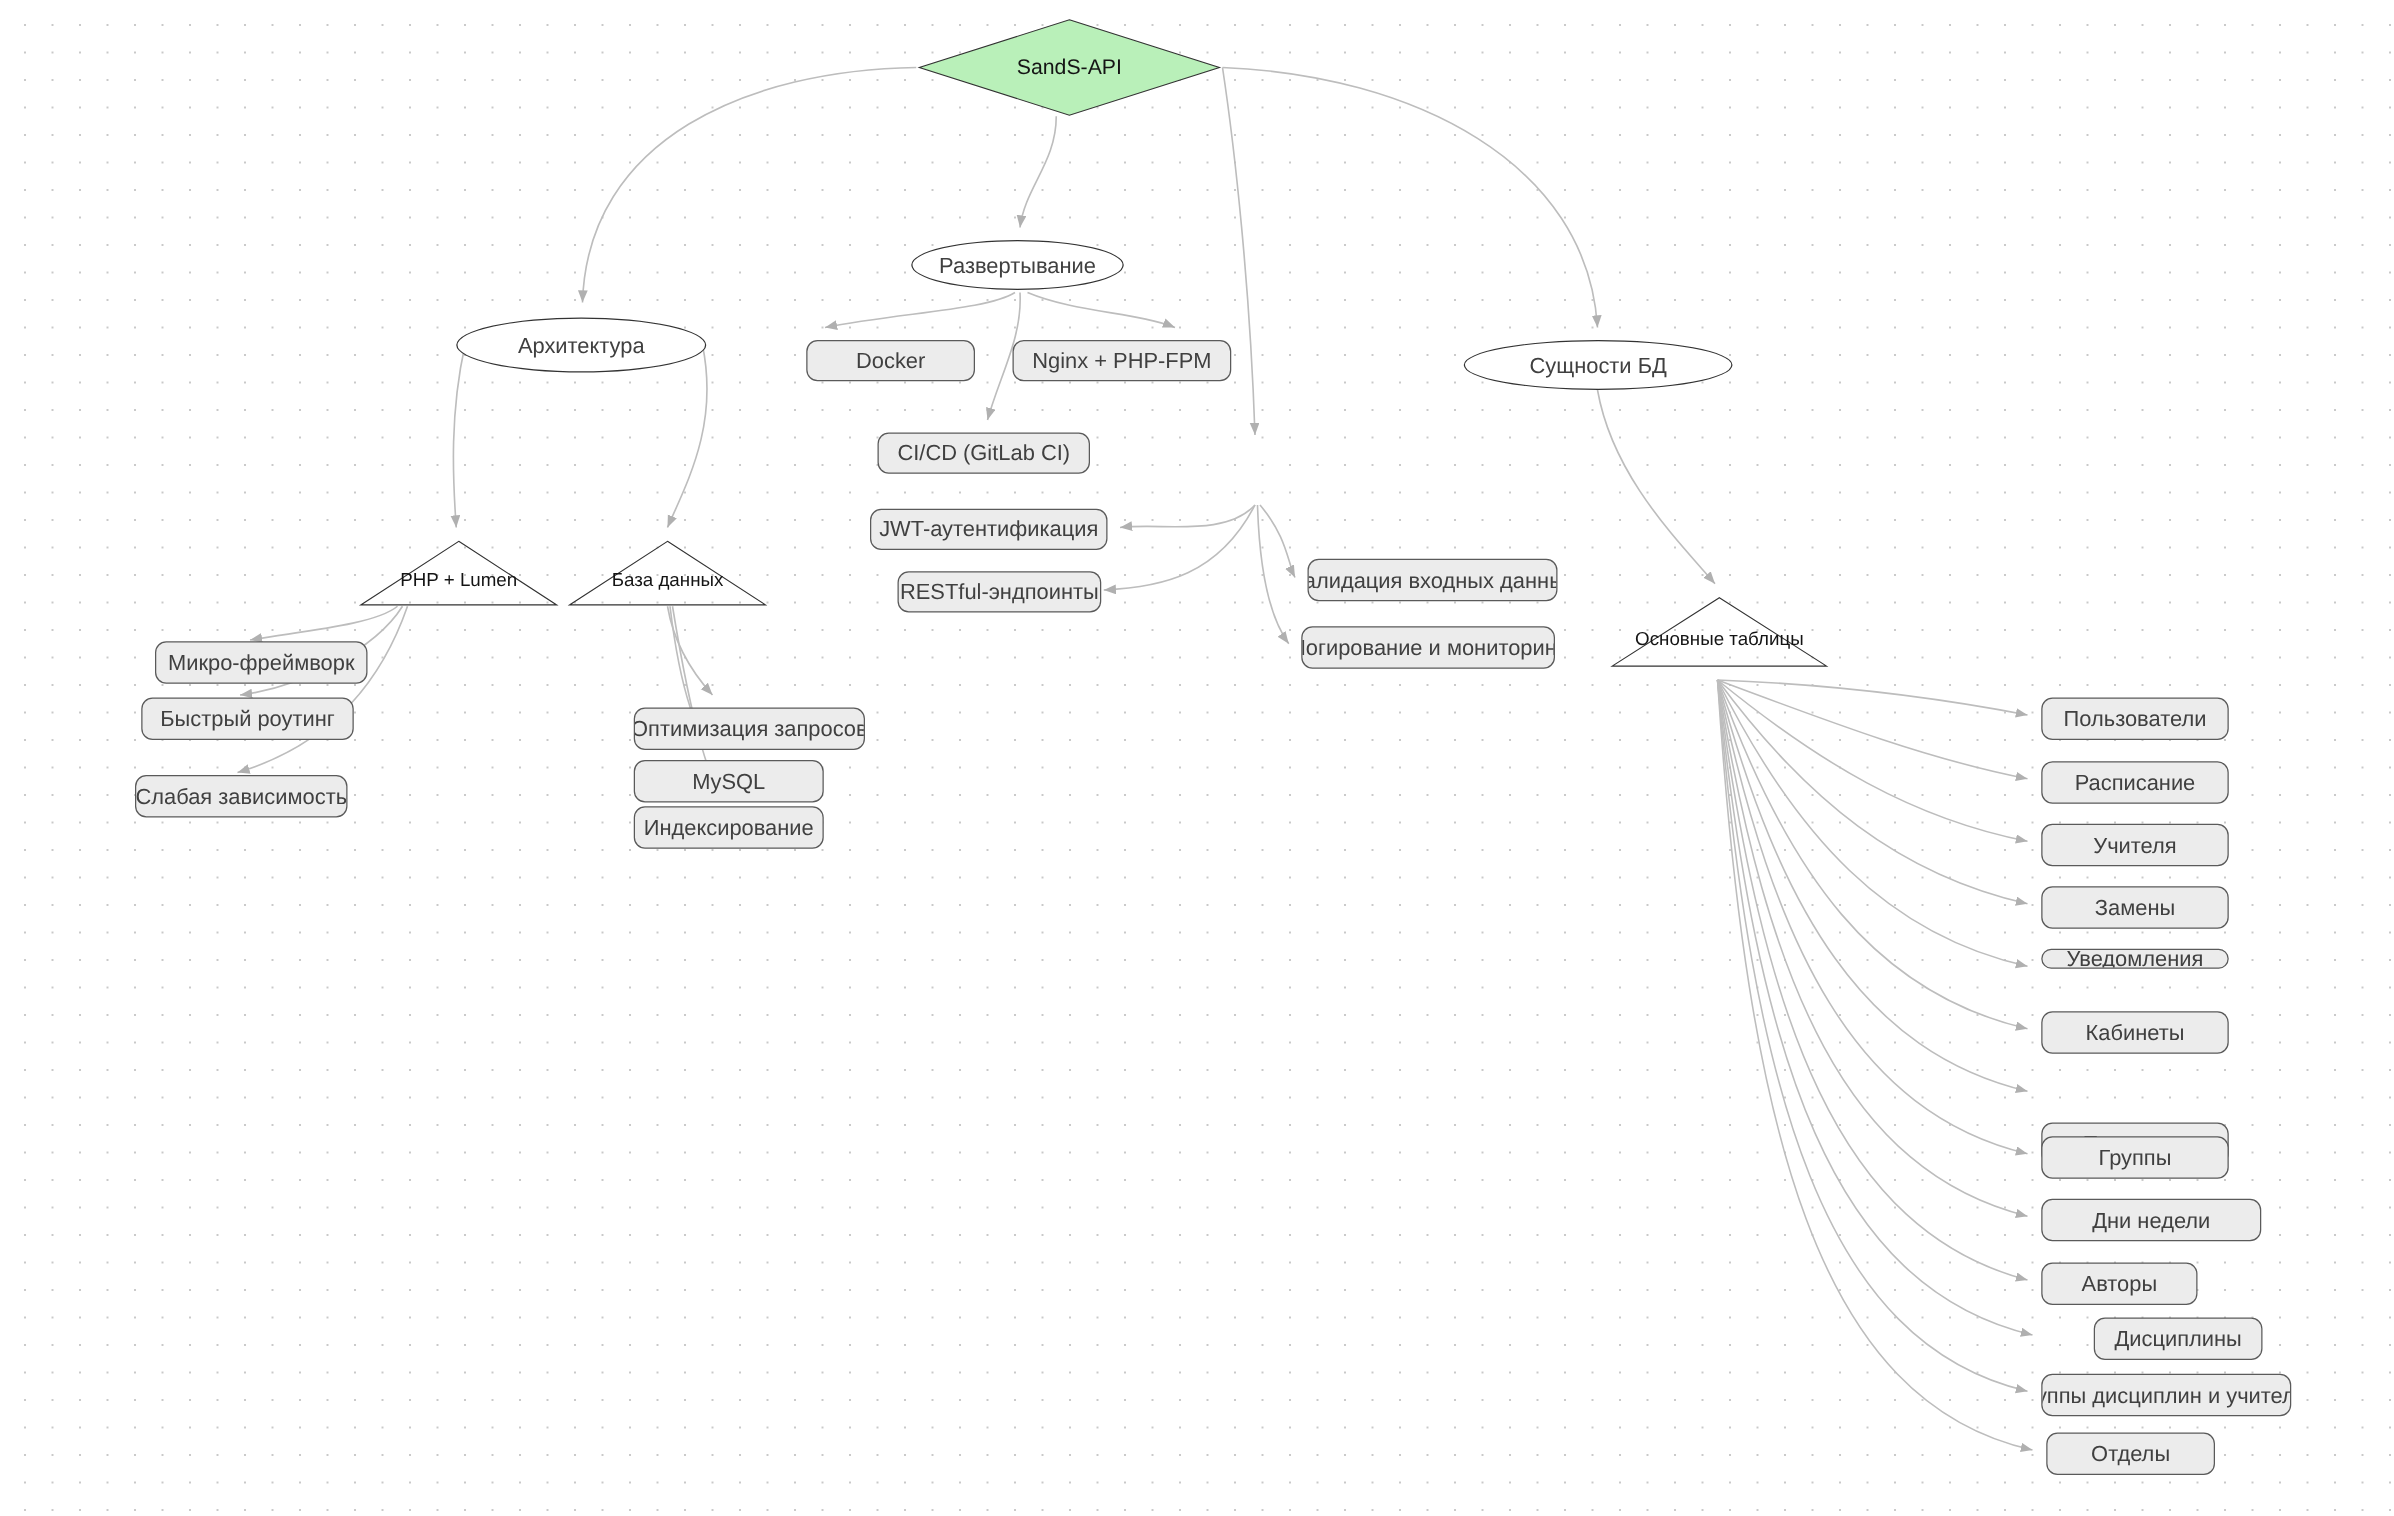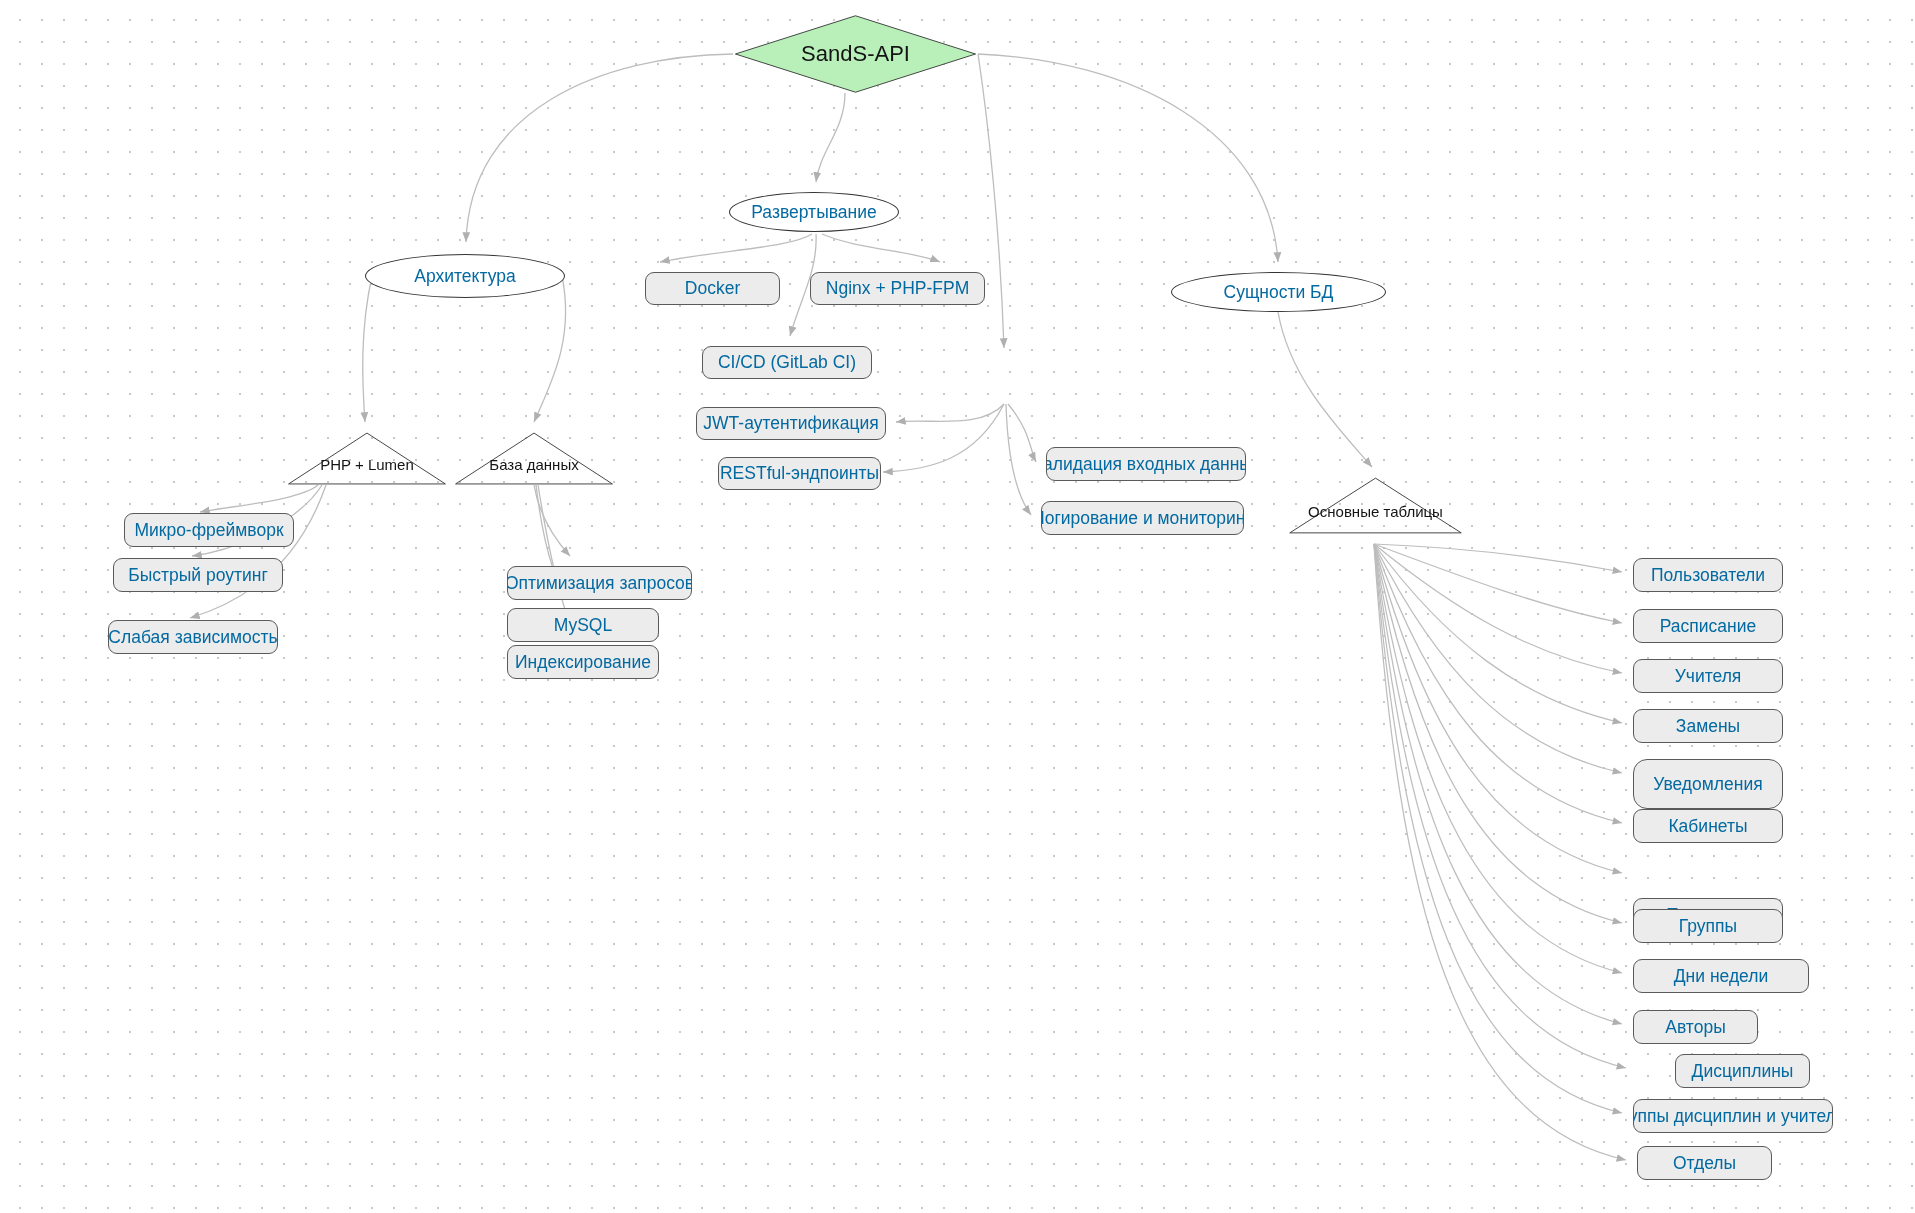--- a/index.html
+++ b/index.html
@@ -27,21 +27,21 @@
     width: 1915px;
     height: 1213px;
     pointer-events: none;
   }
   .node {
     position: absolute;
     box-sizing: border-box;
     display: flex;
     align-items: center;
     justify-content: center;
-    color: #0369a1;
+    color: #404040;
     white-space: nowrap;
   }
   
   .rect {
     background: #ececec;
     border: 1.2px solid #5a5a5a;
     border-radius: 9px;
     font-size: 17.5px;
     overflow: hidden;
   }
@@ -61,21 +61,21 @@
   }
   .diamond-shape {
     position: absolute;
     left: 0; top: 0;
     width: 100%;
     height: 100%;
   }
   .diamond-label {
     position: relative;
     z-index: 2;
-    font-size: 22px;
+    font-size: 17px;
     color: #141414;
     white-space: nowrap;
   }
   
   .tri-wrap {
     position: absolute;
   }
   .tri-shape {
     position: absolute;
     left: 0; top: 0;
@@ -249,21 +249,21 @@
       </div>
       <div class="node rect" style="left: 1633px; top: 609px; width: 150px; height: 34px;">
         <span>Расписание</span>
       </div>
       <div class="node rect" style="left: 1633px; top: 659px; width: 150px; height: 34px;">
         <span>Учителя</span>
       </div>
       <div class="node rect" style="left: 1633px; top: 709px; width: 150px; height: 34px;">
         <span>Замены</span>
       </div>
-      <div class="node rect" style="left: 1633px; top: 759px; width: 150px; height: 50px; border-radius: 14px;">
+      <div class="node rect" style="left: 1633px; top: 759px; width: 150px; height: 16px; border-radius: 14px;">
         <span>Уведомления</span>
       </div>
       <div class="node rect" style="left: 1633px; top: 809px; width: 150px; height: 34px;">
         <span>Кабинеты</span>
       </div>
       <div class="node rect" style="left: 1633px; top: 859px; width: 150px; height: 34px; margin-top: 39px;">
         <span>Предметы</span>
       </div>
       <div class="node rect" style="left: 1633px; top: 909px; width: 150px; height: 34px;">
         <span>Группы</span>

